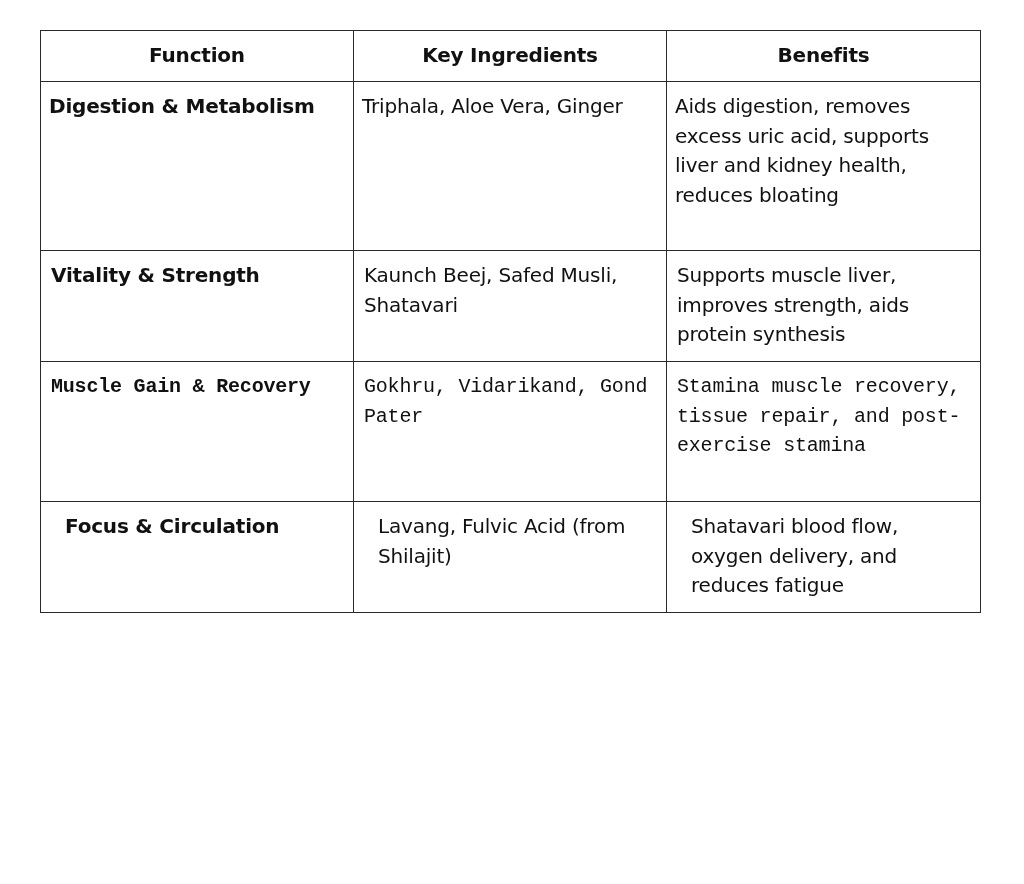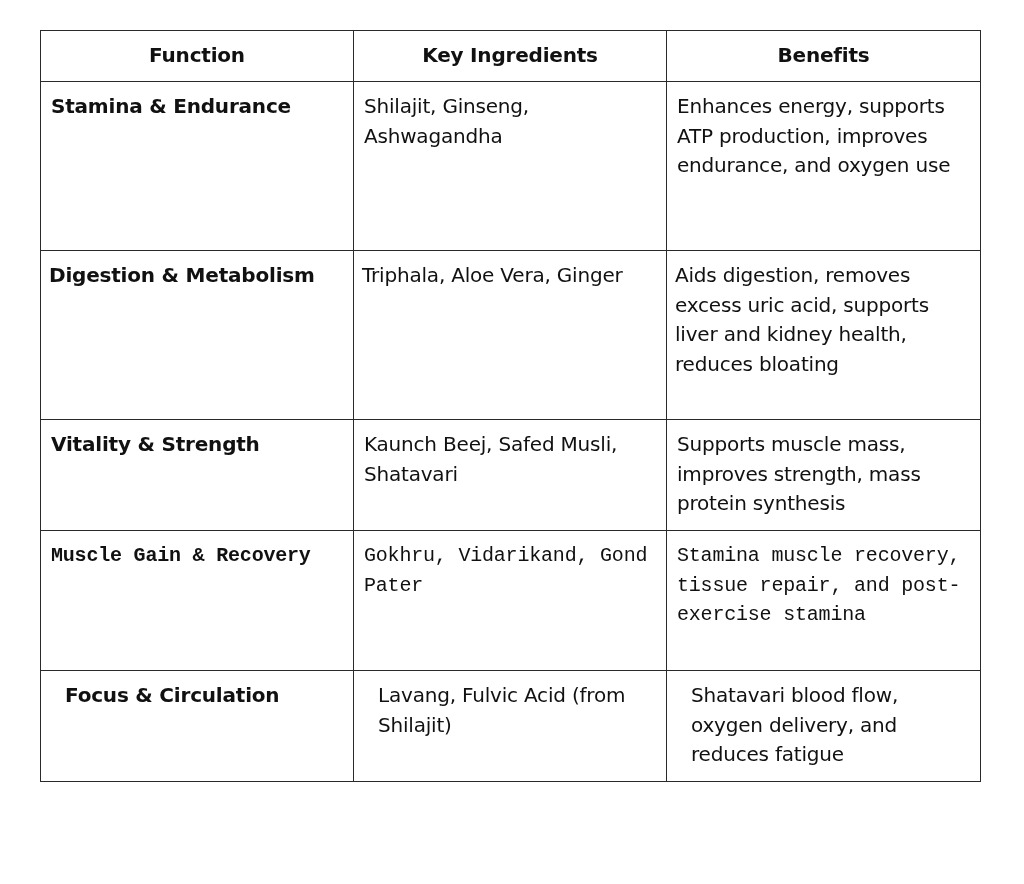--- a/index.html
+++ b/index.html
@@ -67,34 +67,29 @@
         <col class="c3">
     </colgroup>
     <thead>
       <tr>
         <th>Function</th>
         <th>Key Ingredients</th>
         <th>Benefits</th>
       </tr>
     </thead>
     <tbody>
-      <tr class="r1">
-        <td class="func">Stamina &amp; Endurance</td>
-        <td>Shilajit, Ginseng, Ashwagandha</td>
-        <td>Enhances energy, supports ATP production, improves endurance, and oxygen use</td>
-      </tr>
       <tr class="r2">
         <td class="func">Digestion &amp; Metabolism</td>
         <td>Triphala, Aloe Vera, Ginger</td>
         <td>Aids digestion, removes excess uric acid, supports liver and kidney health, reduces bloating</td>
       </tr>
       <tr class="r4">
         <td class="func">Vitality &amp; Strength</td>
         <td>Kaunch Beej, Safed Musli, Shatavari</td>
-        <td>Supports muscle mass, improves strength, mass protein synthesis</td>
+        <td>Supports muscle liver, improves strength, aids protein synthesis</td>
       </tr>
       <tr class="r5">
         <td class="func">Muscle Gain &amp; Recovery</td>
         <td>Gokhru, Vidarikand, Gond Pater</td>
         <td>Stamina muscle recovery, tissue repair, and post-exercise stamina</td>
       </tr>
       <tr class="r6">
         <td class="func">Focus &amp; Circulation</td>
         <td>Lavang, Fulvic Acid (from Shilajit)</td>
         <td>Shatavari blood flow, oxygen delivery, and reduces fatigue</td>

